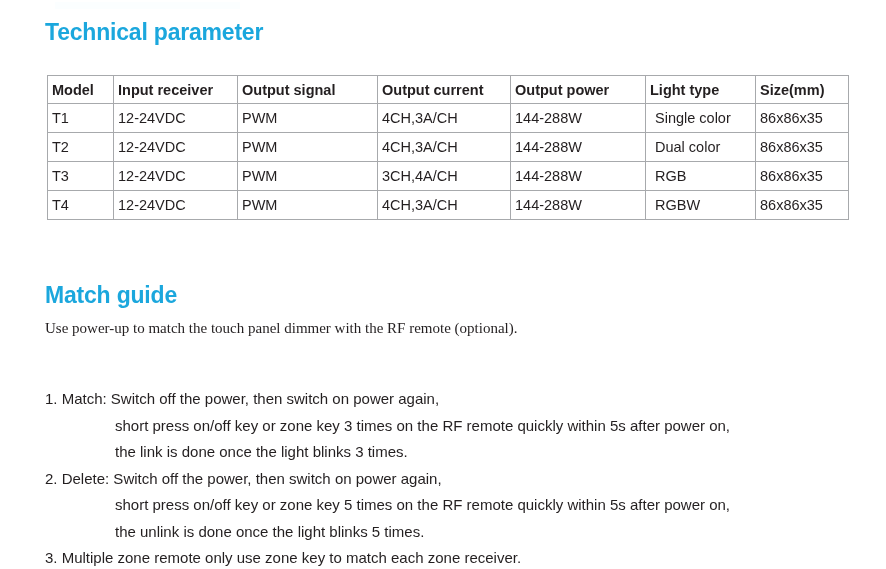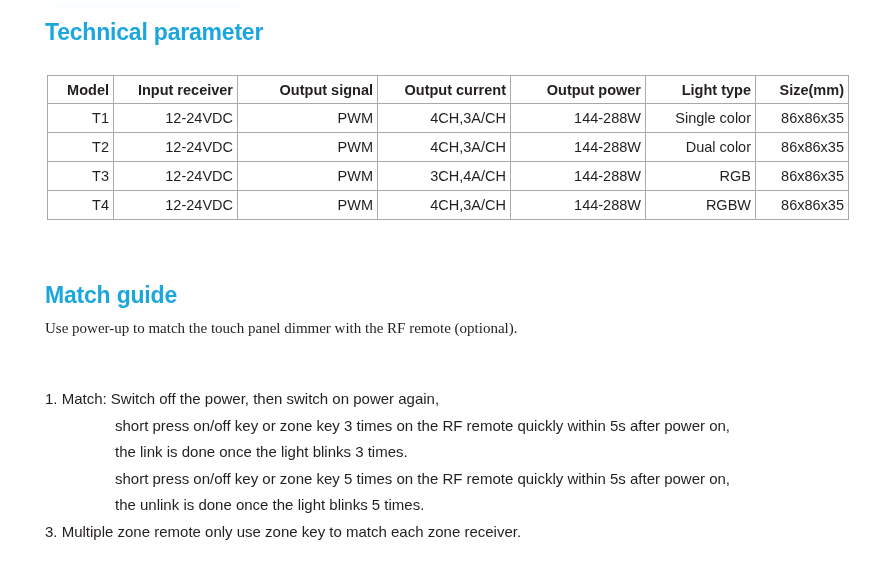--- a/index.html
+++ b/index.html
@@ -45,32 +45,32 @@
     width: 801px;
     border-collapse: collapse;
     table-layout: fixed;
     font-size: 14.5px;
   }
   .spec-table th,
   .spec-table td {
     border: 1px solid #a7a9ac;
     height: 28px;
     padding: 0 4px;
-    text-align: right;
+    text-align: left;
     vertical-align: middle;
     color: #231f20;
     font-weight: normal;
     white-space: nowrap;
   }
   .spec-table th {
     font-weight: bold;
     height: 27px;
   }
   .spec-table td.lighttype-cell {
-    text-align: right;
+    text-align: left;
     padding-left: 9px;
   }
 
   
   col.c0 { width: 66px; }
   col.c1 { width: 124px; }
   col.c2 { width: 140px; }
   col.c3 { width: 133px; }
   col.c4 { width: 135px; }
   col.c5 { width: 110px; }
@@ -194,20 +194,21 @@
 
   <div class="steps">
 
     <div class="step">
       <div class="step-line">1. Match: Switch off the power, then switch on power again,</div>
       <div class="step-line sub">short press on/off key or zone key 3 times on the RF remote quickly within 5s after power on,</div>
       <div class="step-line sub">the link is done once the light blinks 3 times.</div>
     </div>
 
     <div class="step">
+      <div class="step-line">2. Delete: Switch off the power, then switch on power again,</div>
       <div class="step-line sub">short press on/off key or zone key 5 times on the RF remote quickly within 5s after power on,</div>
       <div class="step-line sub">the unlink is done once the light blinks 5 times.</div>
     </div>
 
     <div class="step">
       <div class="step-line">3. Multiple zone remote only use zone key to match each zone receiver.</div>
     </div>
 
   </div>
 

